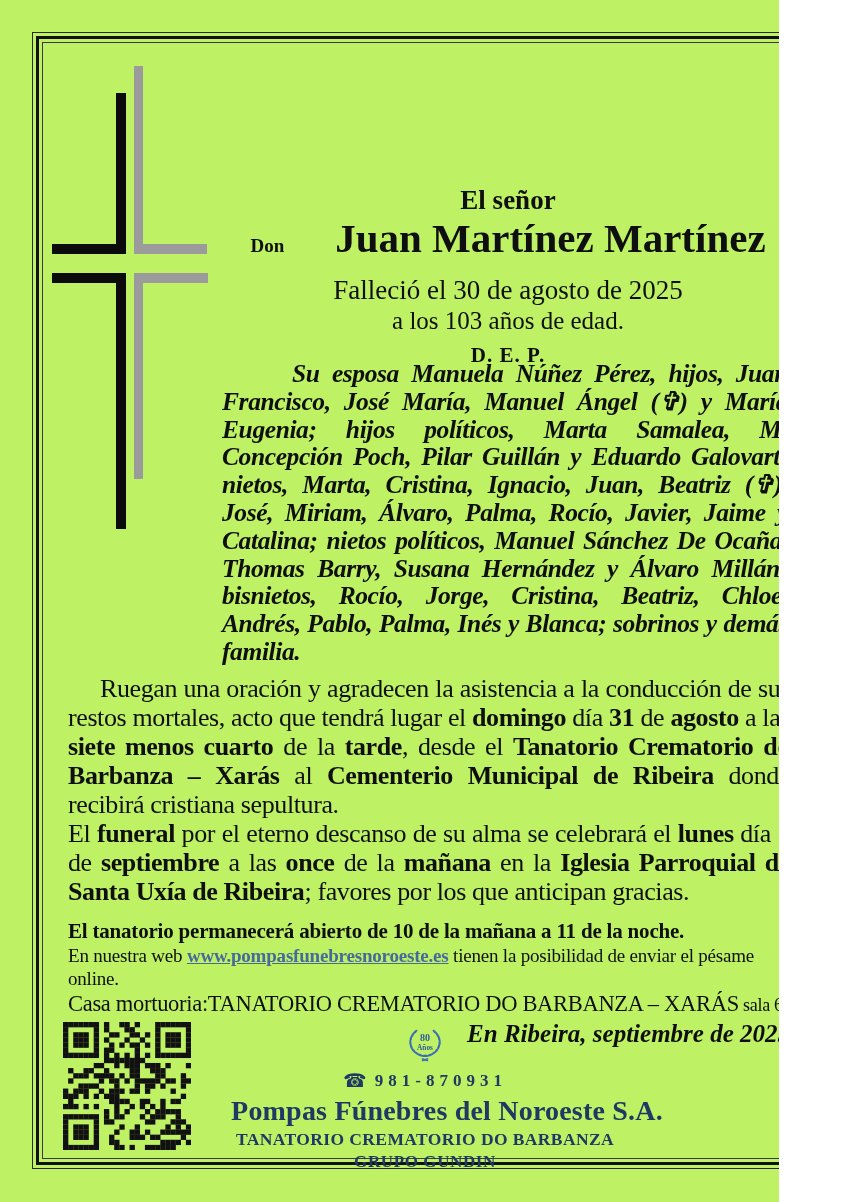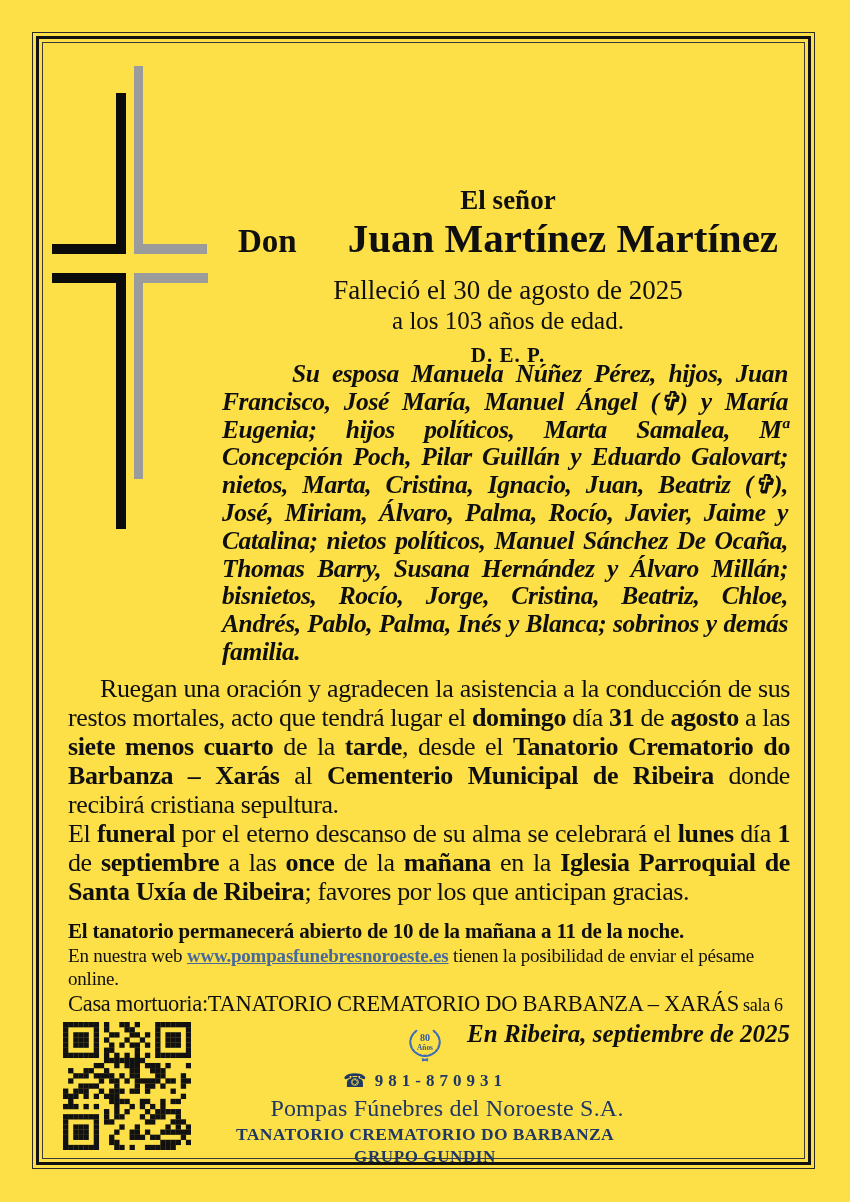--- a/index.html
+++ b/index.html
@@ -1,16 +1,16 @@
 <!DOCTYPE html>
 <html><head>
 <meta charset="utf-8">
 <style>
   html,body{margin:0;padding:0;background:#ffffff;}
-  .page{position:relative;width:850px;height:1202px;background:#fde047;overflow:hidden;
+  .page{position:relative;width:779px;height:1202px;background:#bef264;overflow:hidden;
         font-family:"Liberation Serif","DejaVu Serif",serif;color:#0f0f0f;}
 
   
   .frame-a{position:absolute;left:32px;top:32px;width:781px;height:1135px;border:1px solid #2a2a2a;}
   .frame-b{position:absolute;inset:3px;border:3px solid #111;}
   .frame-c{position:absolute;inset:3px;border:1px solid #3a3a3a;}
 
   
   .cross span{position:absolute;display:block;}
   .cv-gray-top {left:134px;top:66px;width:9px;height:178px;background:#9b9b9b;}
@@ -18,21 +18,21 @@
   .cv-black-top{left:116px;top:93px;width:10px;height:161px;background:#0b0b0b;}
   .cv-black-bot{left:116px;top:273px;width:10px;height:256px;background:#0b0b0b;}
   .ch-black-up {left:52px;top:244px;width:74px;height:10px;background:#0b0b0b;}
   .ch-gray-up  {left:134px;top:244px;width:73px;height:10px;background:#9b9b9b;}
   .ch-black-lo {left:52px;top:273px;width:64px;height:10px;background:#0b0b0b;}
   .ch-gray-lo  {left:134px;top:273px;width:74px;height:10px;background:#9b9b9b;}
 
   .header{position:absolute;left:228px;top:185px;width:560px;text-align:center;}
   .salutation{font-size:27px;font-weight:bold;line-height:30px;}
   .title-line{line-height:46px;white-space:nowrap;}
-  .honorific{font-size:33px;font-weight:bold;}
+  .honorific{font-size:19px;font-weight:bold;}
   .deceased{font-size:41px;font-weight:bold;margin-left:47px;}
   .death-line{font-size:27px;line-height:32px;margin-top:4px;}
   .age-line{font-size:25px;line-height:30px;}
   .dep{font-size:21px;font-weight:bold;line-height:26px;margin-top:6px;letter-spacing:1px;}
 
   .family{position:absolute;left:222px;top:360px;width:566px;margin:0;
           font-size:25.5px;line-height:27.8px;font-weight:bold;font-style:italic;
           text-align:justify;text-indent:70px;letter-spacing:-0.4px;}
 
   .textcol{position:absolute;left:68px;top:674px;width:722px;}
@@ -48,21 +48,21 @@
   .place-date{font-size:25px;font-weight:bold;font-style:italic;line-height:30px;text-align:right;}
 
   .qr{position:absolute;left:63px;top:1022px;width:128px;height:128px;}
   .qr svg{display:block;width:128px;height:128px;}
 
   .footer{position:absolute;left:0;top:1022px;width:850px;text-align:center;color:#1f3864;}
   .logo-svg{display:block;margin:0 auto;width:56px;height:42px;}
   .phone-line{margin-top:5px;font-size:17px;font-weight:bold;letter-spacing:5px;white-space:nowrap;}
   .phone-icon{font-size:19px;letter-spacing:0;margin-right:8px;
               font-family:"DejaVu Sans",sans-serif;vertical-align:-1px;}
-  .company-line{margin-top:4px;font-size:24px;font-weight:normal;letter-spacing:0.2px;padding-left:44px;}
+  .company-line{margin-top:4px;font-size:28px;font-weight:bold;letter-spacing:0.2px;padding-left:44px;}
   .venue-line{margin-top:2px;font-size:17.5px;font-weight:bold;letter-spacing:0.4px;}
   .group-line{margin-top:2px;font-size:17px;font-weight:bold;letter-spacing:0.6px;}
 </style>
 </head>
 <body>
 
 <div class="page">
 
   <div class="frame-a">
     <div class="frame-b">

